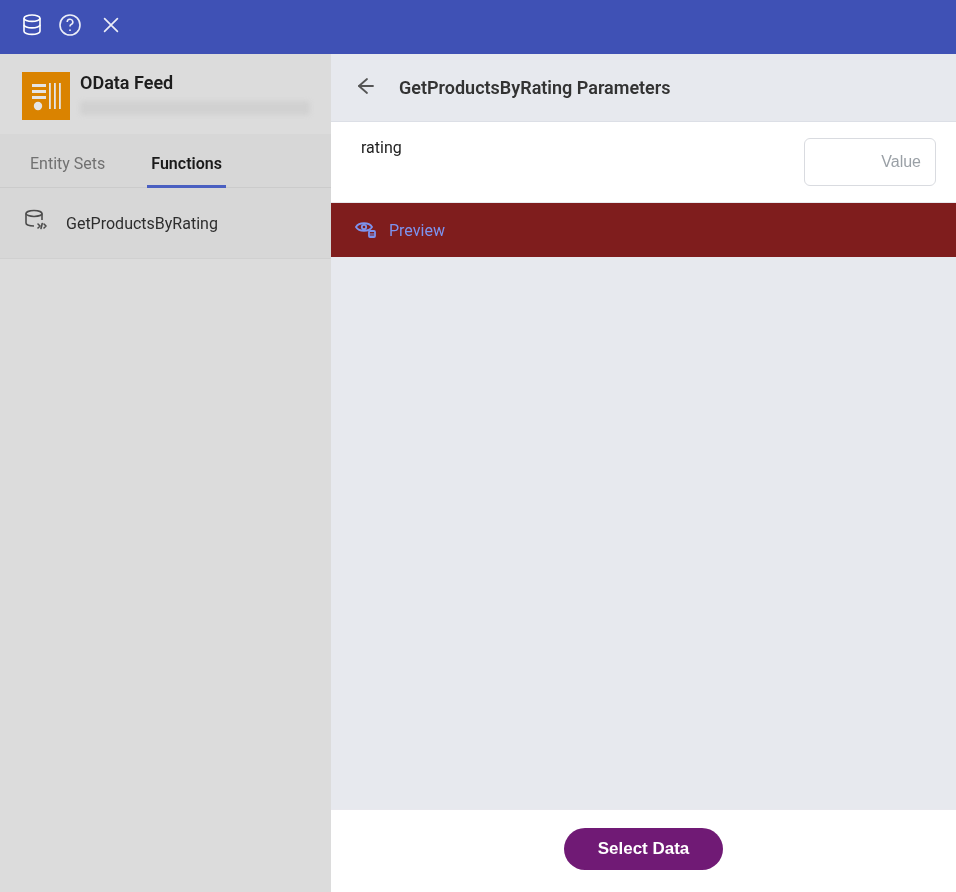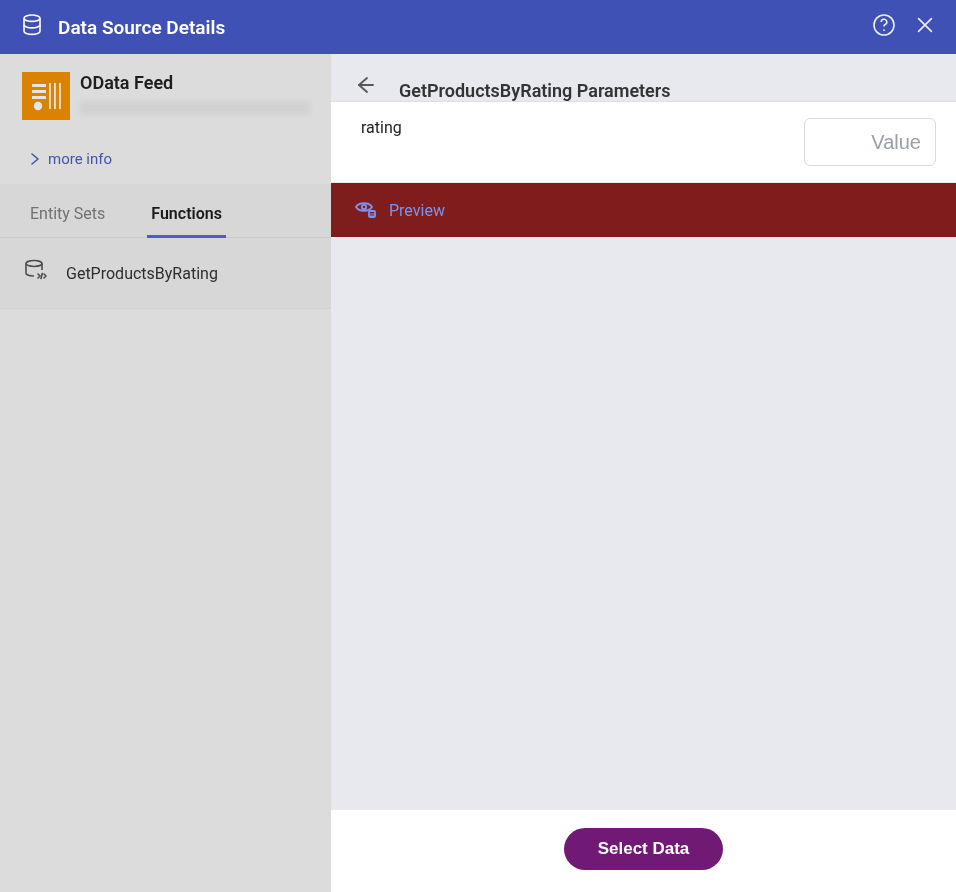--- a/index.html
+++ b/index.html
@@ -103,43 +103,43 @@
   .func-row .func-name { font-size: 16px; color:#333; }
 
   
   .right {
     flex:1;
     background:#e7e9ee;
     display:flex; flex-direction:column;
     min-width:0;
   }
   .right-header {
-    height: 48px;
-    display:flex; align-items:flex-end;
+    height: 68px;
+    display:flex; align-items:center;
     gap: 22px;
     padding: 0 22px;
     background:#e7e9ee;
     border-bottom: 1px solid #dcdfe6;
   }
   .right-header .back { cursor:pointer; }
   .right-header .rtitle { font-size: 18px; font-weight: 600; color:#333; }
 
   .param-row {
     background:#fff;
     padding: 16px 20px 16px 30px;
     display:flex; 
     border-bottom: 1px solid #e9e9ee;
   }
   .param-label { font-size:16px; color:#222; }
   .param-input {
     margin-left:auto;
     width: 132px; height: 48px;
     border: 1px solid #d9dbe0;
     border-radius: 6px;
-    font-size: 20px;
+    font-size: 16px;
     text-align: right;
     padding: 0 14px;
     color:#222;
     background:#fff;
   }
   .param-input::placeholder { color:#9aa0a6; }
 
   .preview-row {
     background:#7f1d1d;
     padding: 14px 22px;
@@ -173,21 +173,20 @@
 <body>
 
 <div class="titlebar" data-name="titlebar">
   <span class="db-icon" data-name="database-icon">
     <svg width="24" height="24" viewBox="0 0 24 24" fill="none" stroke="#fff" stroke-width="1.6">
       <ellipse cx="12" cy="5.2" rx="8" ry="3.2"></ellipse>
       <path d="M4 5.2v6.5c0 1.8 3.6 3.2 8 3.2s8-1.4 8-3.2V5.2"></path>
       <path d="M4 11.7v6.5c0 1.8 3.6 3.2 8 3.2s8-1.4 8-3.2v-6.5"></path>
     </svg>
   </span>
-  <div class="title" data-name="window-title">Data Source Details</div>
   <div class="title-actions">
     <span class="title-icon" data-name="help-icon">
       <svg width="24" height="24" viewBox="0 0 24 24" fill="none" stroke="#fff" stroke-width="1.6">
         <circle cx="12" cy="12" r="10"></circle>
         <path d="M9.2 9a2.8 2.8 0 1 1 3.9 2.6c-.9.4-1.1 1-1.1 1.9"></path>
         <circle cx="12" cy="17.2" r="0.9" fill="#fff" stroke="none"></circle>
       </svg>
     </span>
     <span class="title-icon" data-name="close-icon">
       <svg width="22" height="22" viewBox="0 0 24 24" stroke="#fff" stroke-width="1.8" stroke-linecap="round">
@@ -214,26 +213,20 @@
           <rect x="26" y="5" width="1.8" height="26" fill="#fff"></rect>
           <rect x="31" y="5" width="1.8" height="26" fill="#fff"></rect>
         </svg>
       </div>
       <div>
         <div class="odata-name" data-name="source-name">OData Feed</div>
         <div class="odata-url-blur" data-name="source-url-redacted"></div>
       </div>
     </div>
 
-    <div class="more-info" data-name="more-info-link">
-      <svg width="10" height="12" viewBox="0 0 10 12" data-name="chevron-right-icon">
-        <path d="M2 1 L8 6 L2 11" fill="none" stroke="#4a5fc1" stroke-width="1.6" stroke-linecap="round" stroke-linejoin="round"></path>
-      </svg>
-      <span data-name="more-info-label">more info</span>
-    </div>
 
 
     <div class="tabs" data-name="left-tabs">
       <div class="tab" data-name="tab-entity-sets">
         <span data-name="tab-entity-sets-label">Entity Sets</span>
       </div>
       <div class="tab active" data-name="tab-functions">
         <span data-name="tab-functions-label">Functions</span>
       </div>
     </div>

